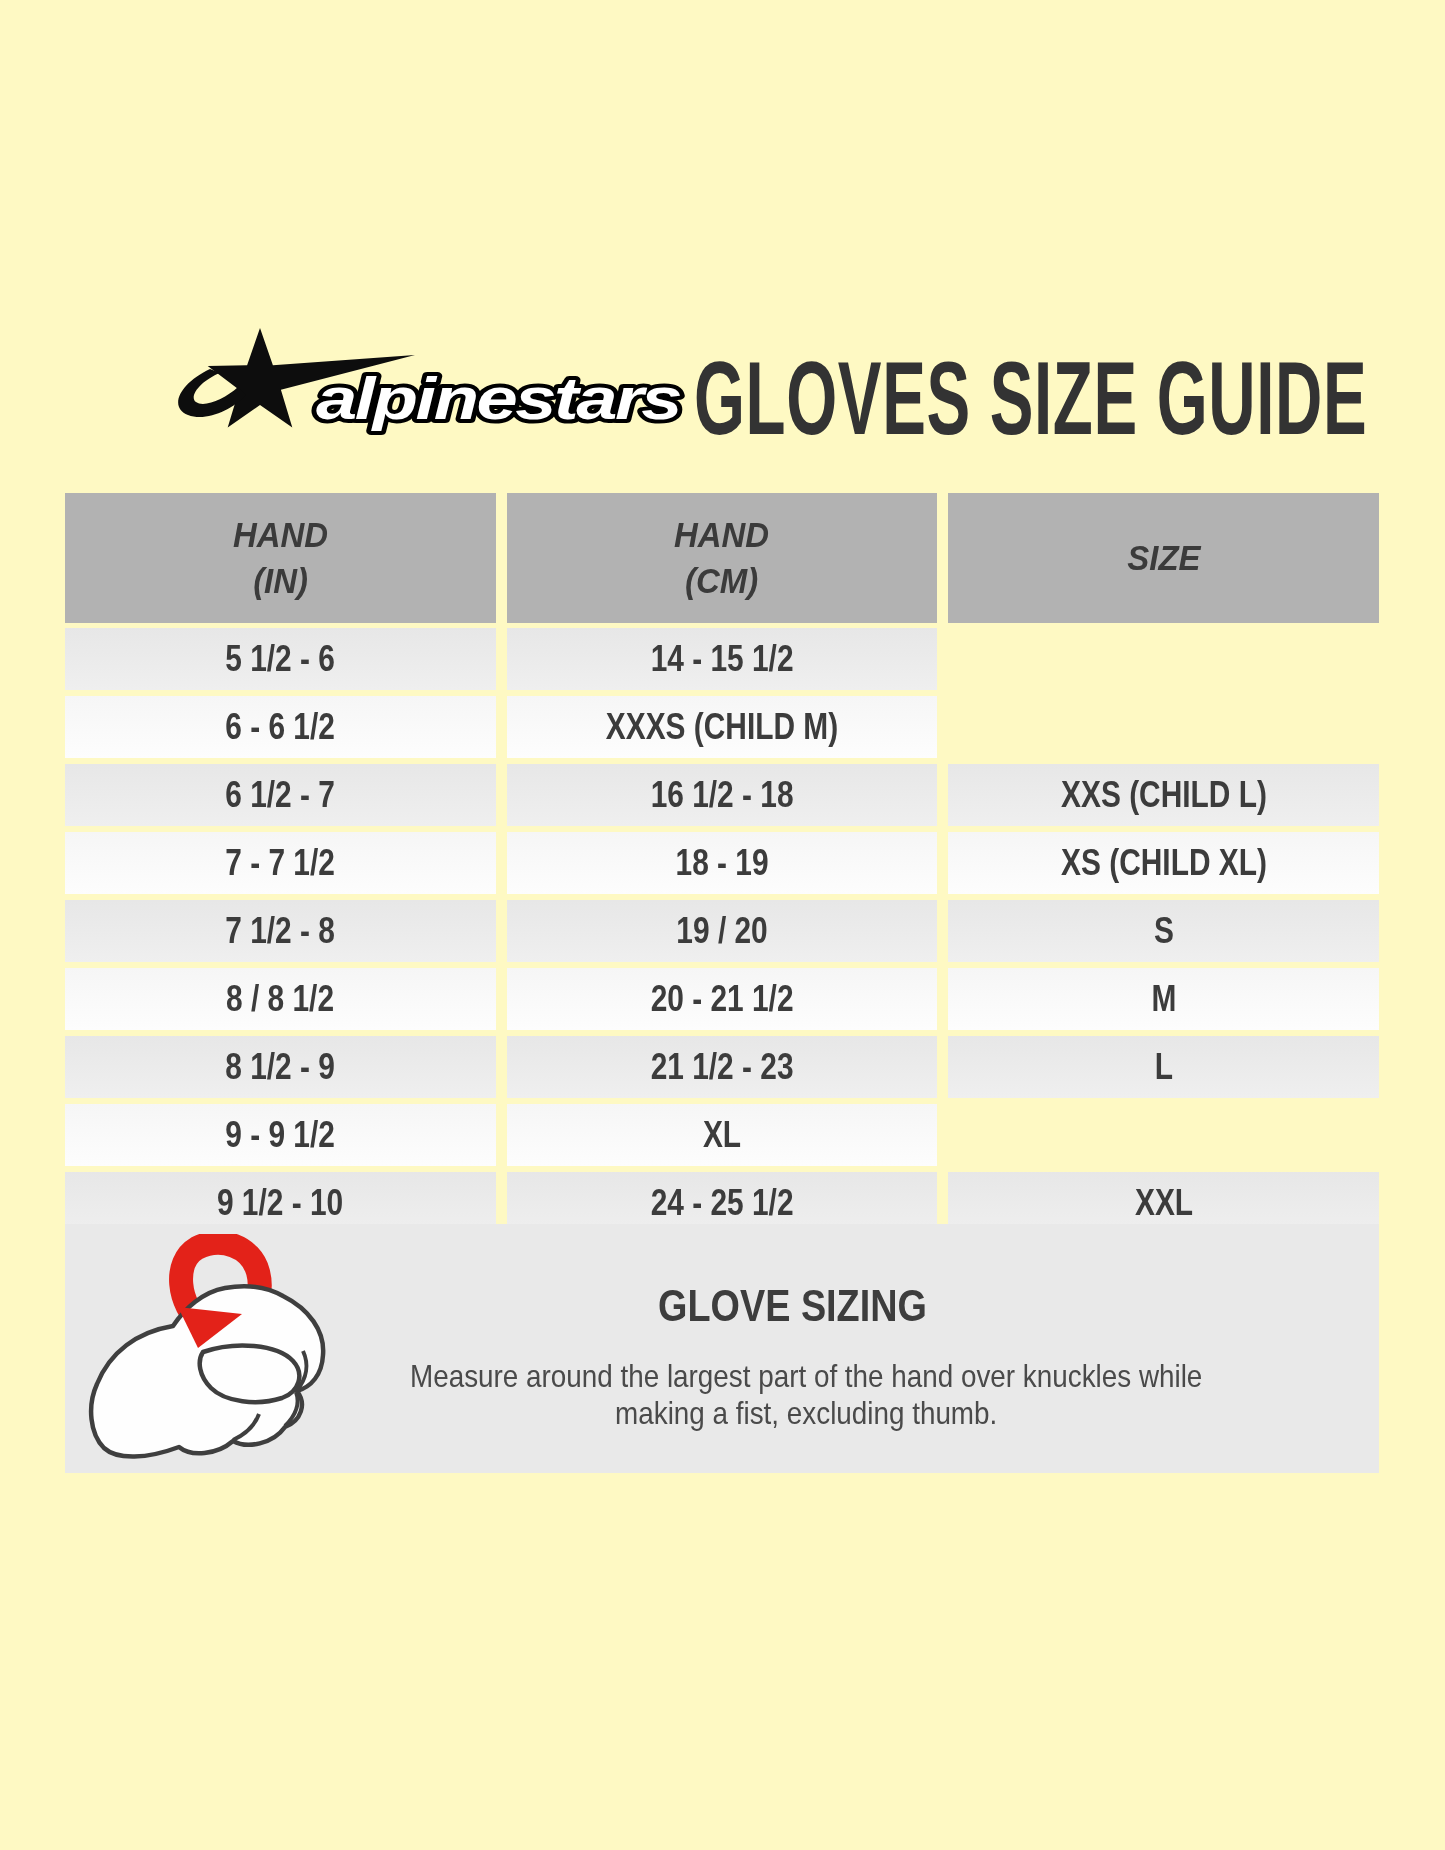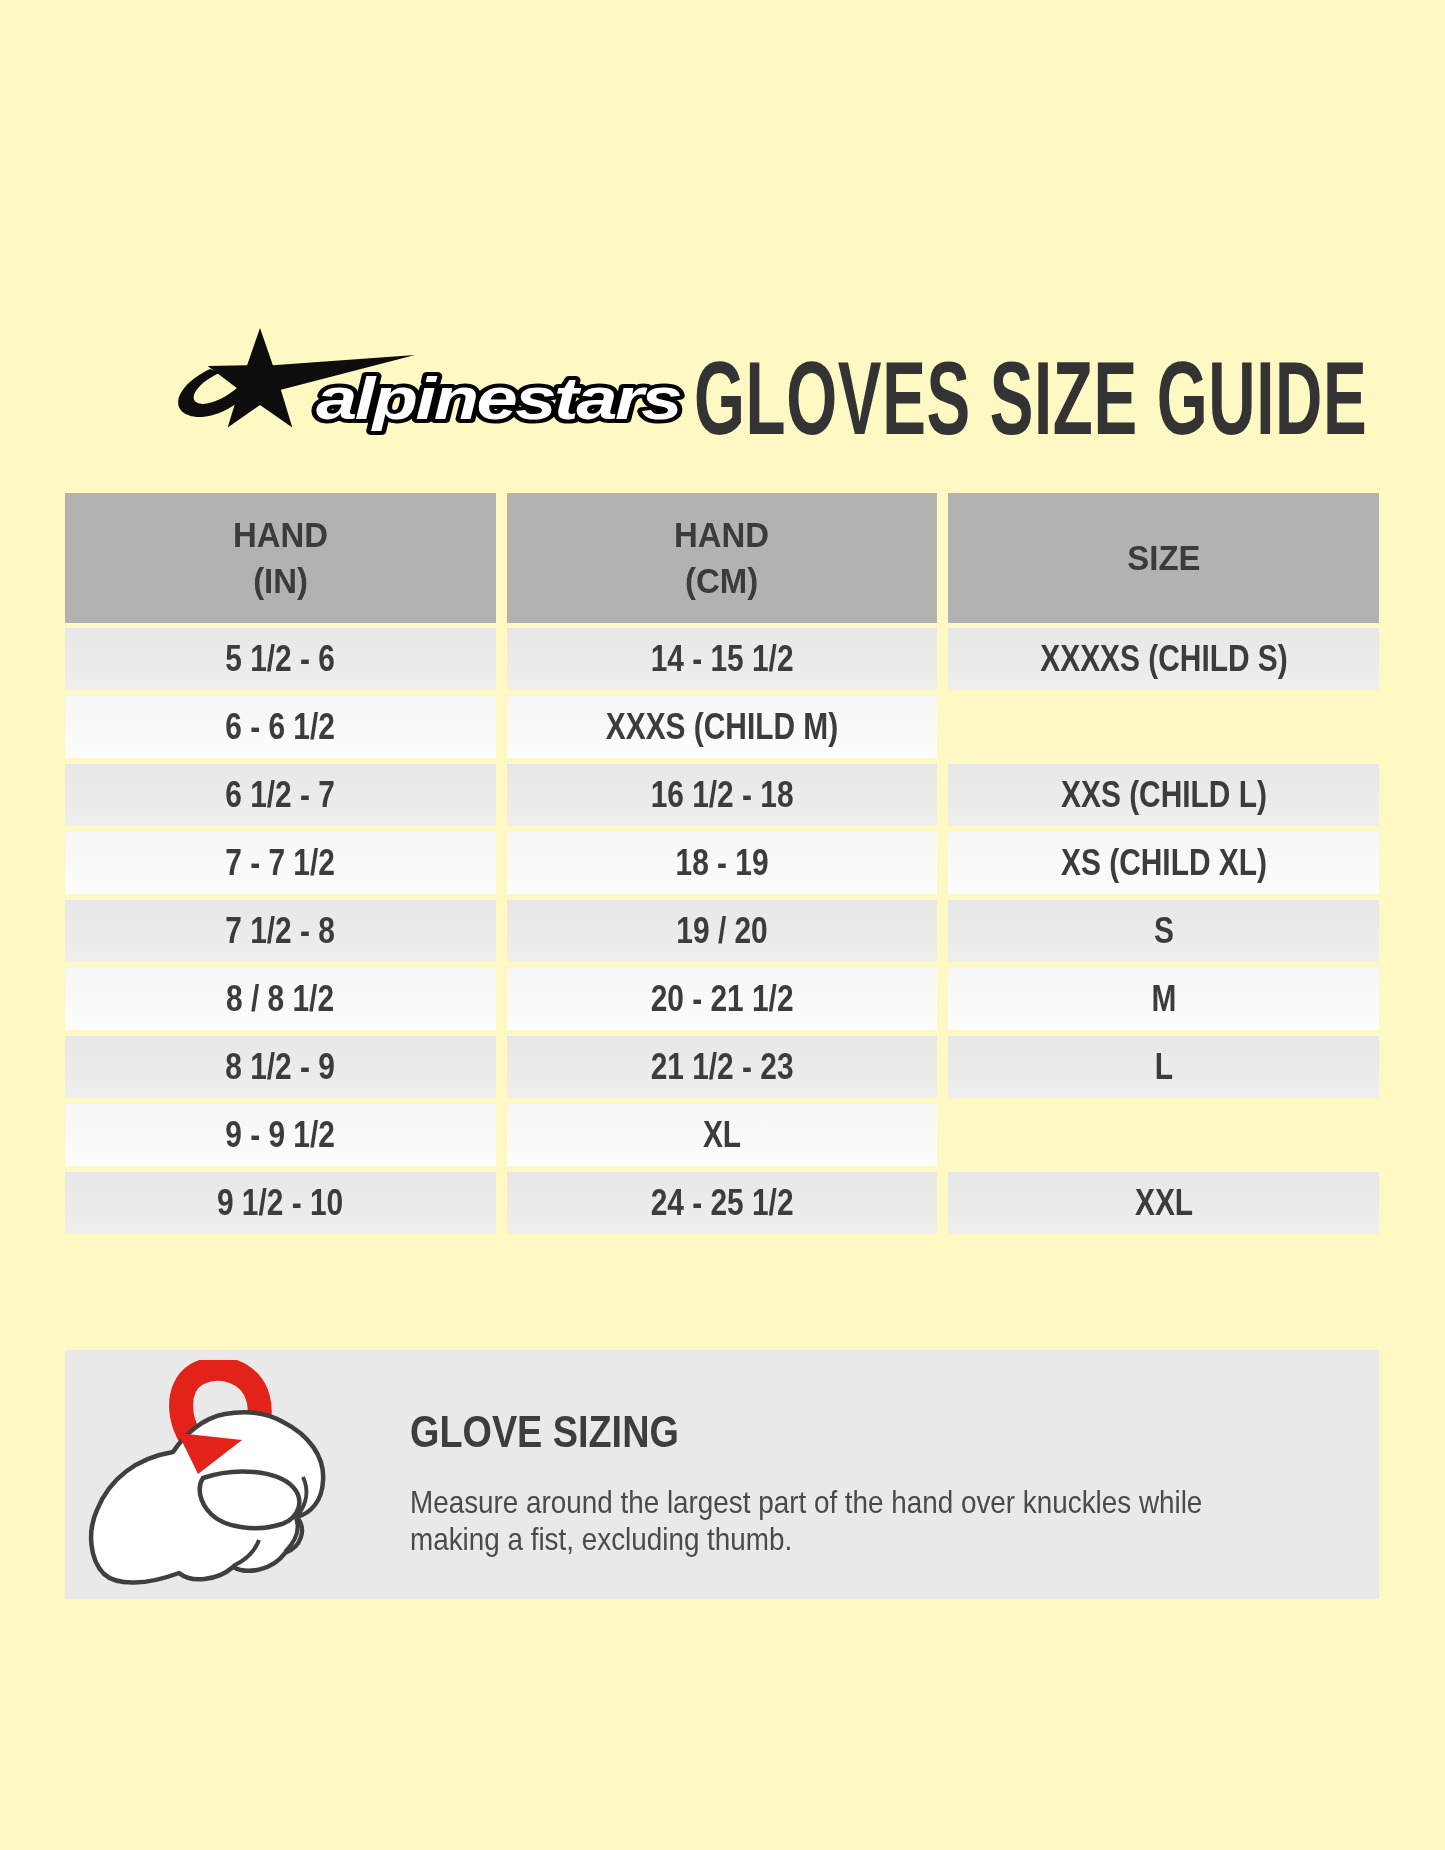--- a/index.html
+++ b/index.html
@@ -13,33 +13,33 @@
   .title {
     position:absolute; left:694px; top:346px; margin:0;
     font-size:104px; font-weight:bold; color:#333333; line-height:1; white-space:nowrap;
   }
   .squeeze-title { display:inline-block; transform:scaleX(.63); transform-origin:0 50%; letter-spacing:1px; }
 
   
   .tbl { position:absolute; left:65px; top:493px; width:1314px; }
   .r { display:grid; grid-template-columns:1fr 1fr 1fr; column-gap:11px; margin-bottom:6px; }
   .c { display:flex; align-items:center; justify-content:center; text-align:center; }
-  .hd { margin-bottom:5px; }
+  .hd { margin-bottom:5px;font-style:italic; }
   .hd .c {
     height:130px; background:#b2b2b2; color:#3b3b3b;
     font-weight:bold; font-size:35px; line-height:46px;
   }
   .hd .hc span { display:block; transform:scaleX(.94); }
   .r:not(.hd) .c { height:62px; color:#3c3c3c; font-weight:bold; font-size:36px; }
   .g .c { background:linear-gradient(180deg,#e7e7e7 0%,#efefef 100%); }
   .w .c { background:linear-gradient(180deg,#f6f6f6 0%,#fdfdfd 100%); }
   .squeeze-cell { display:inline-block; transform:scaleX(.83); white-space:nowrap; }
 
   
-  .note { position:absolute; left:65px; top:1350px; width:1314px; height:249px; background:#e9e9e9; }
+  .note { position:absolute; left:65px; top:1224px; width:1314px; height:249px; background:#e9e9e9;text-align:center; }
   .fist { position:absolute; left:20px; top:10px; width:262px; height:230px; }
   .ntext { position:absolute; left:345px; top:56px; }
   .ntext h2 {
     margin:0; font-size:45px; font-weight:bold; color:#3d3d3d;
     transform:scaleX(.84); transform-origin:0 0; white-space:nowrap;
   }
   .ntext p {
     margin:26px 0 0; font-size:32px; color:#4a4a4a; line-height:37px;
     transform:scaleX(.87); transform-origin:0 0; white-space:nowrap;
   }
@@ -82,23 +82,20 @@
       </div>
     </div>
 
     <div class="r g">
       <div class="c">
           <span class="squeeze-cell">5 1/2 - 6</span>
         </div>
       <div class="c">
           <span class="squeeze-cell">14 - 15 1/2</span>
         </div>
-      <div class="c">
-          <span class="squeeze-cell">XXXXS (CHILD S)</span>
-        </div>
     </div>
     <div class="r w">
       <div class="c">
           <span class="squeeze-cell">6 - 6 1/2</span>
         </div>
       <div class="c">
           <span class="squeeze-cell">XXXS (CHILD M)</span>
         </div>
     </div>
     <div class="r g">

